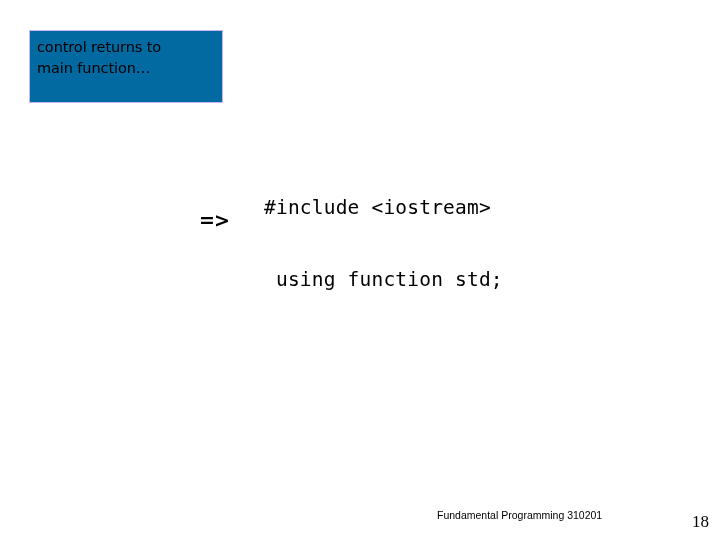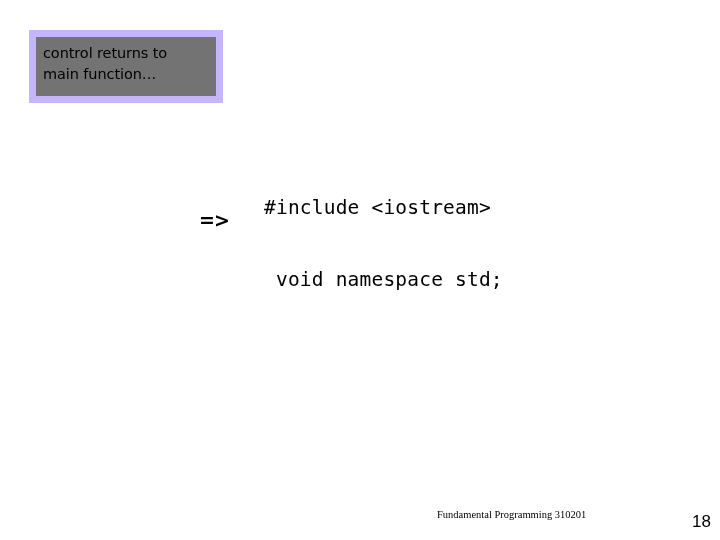--- a/index.html
+++ b/index.html
@@ -20,22 +20,22 @@
     background: #ffffff;
   }
 
   
   .callout {
     position: absolute;
     left: 29px;
     top: 30px;
     width: 194px;
     height: 73px;
-    border: 7px solid #c4b5fd;
-    background: #737373;
+    border: 1px solid #c4b5fd;
+    background: #0369a1;
     box-sizing: border-box;
     padding: 6px 8px 16px 7px;
   }
   .callout-text {
     font-family: "DejaVu Sans", sans-serif;
     font-size: 14.5px;
     line-height: 21px;
     color: #000000;
     white-space: pre-line;
     letter-spacing: -0.1px;
@@ -76,30 +76,30 @@
     line-height: 24px;
     color: #000000;
     letter-spacing: -1px;
   }
 
   
   .footer-course {
     position: absolute;
     left: 437px;
     top: 509px;
-    font-family: Liberation Serif, serif;
+    font-family: Liberation Sans, sans-serif;
     font-size: 10.5px;
     color: #000000;
     white-space: nowrap;
   }
   .footer-pagenum {
     position: absolute;
     left: 692px;
     top: 512px;
-    font-family: Liberation Sans, sans-serif;
+    font-family: Liberation Serif, serif;
     font-size: 17px;
     color: #000000;
     white-space: nowrap;
   }
 </style>
 </head>
 <body>
 
 <div class="slide">
 
@@ -107,21 +107,21 @@
     <div class="callout-text">control returns to
 main function…</div>
   </div>
 
   <div class="arrow-marker">=&gt;</div>
 
   <div class="code-area">
 
     <div class="code-group">
       <div class="code-line">#include &lt;iostream&gt;</div>
-      <div class="code-line"> void namespace std;</div>
+      <div class="code-line"> using function std;</div>
     </div>
 
     <div class="group-gap"></div>
 
     
 
     
 
     
 

